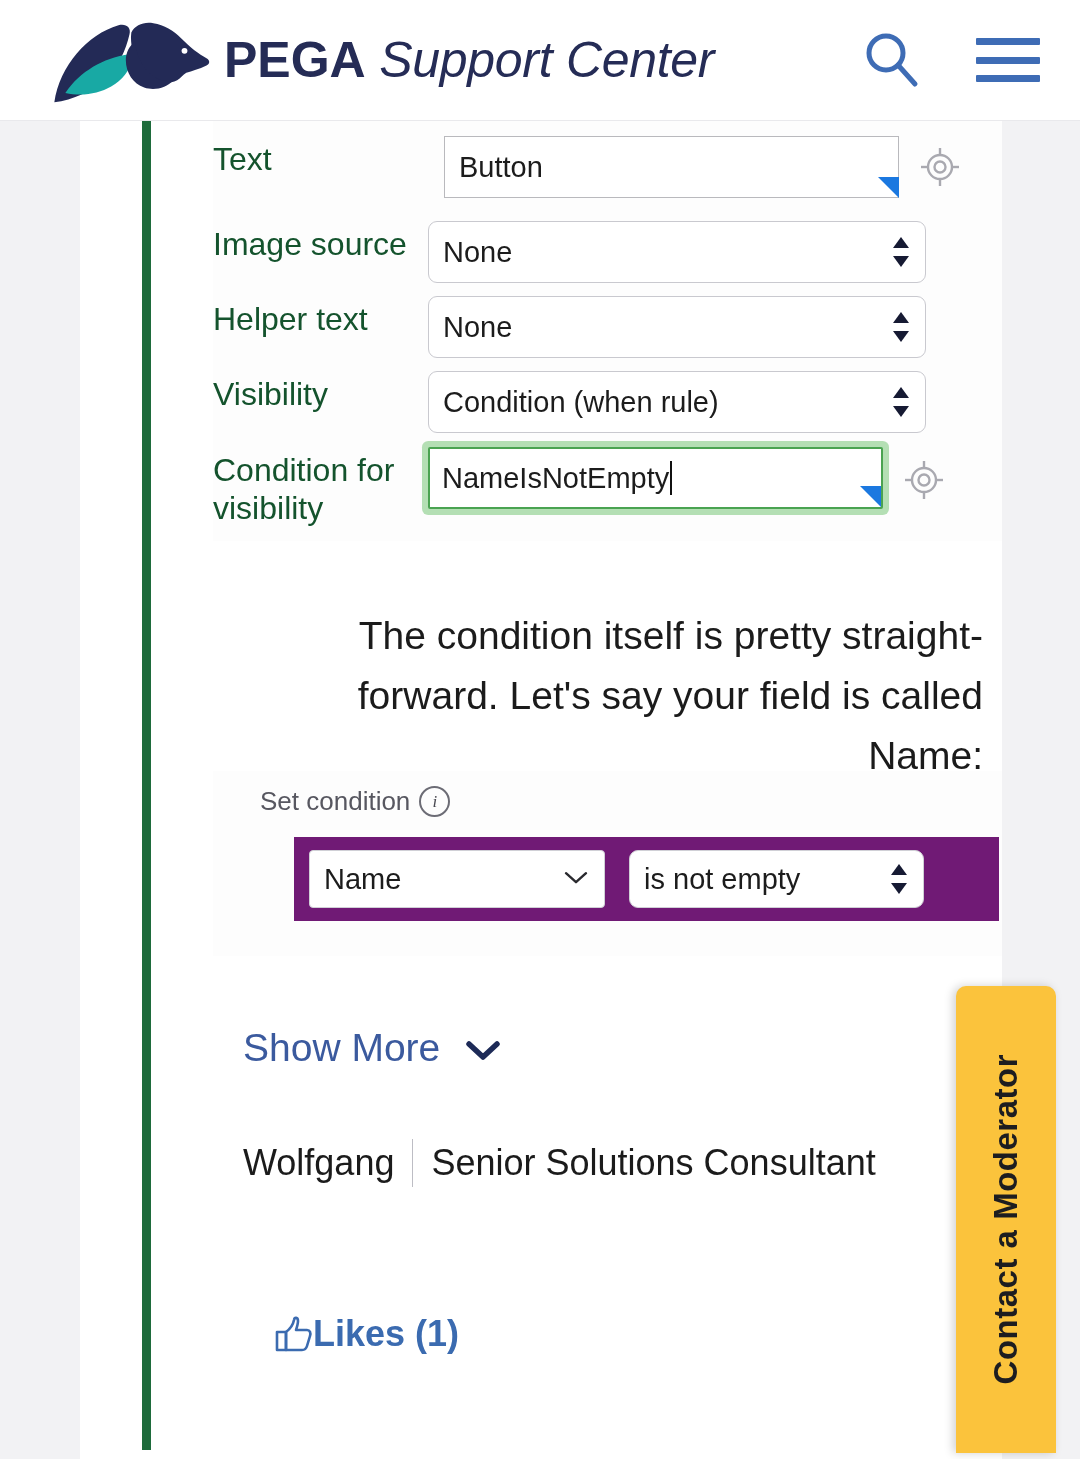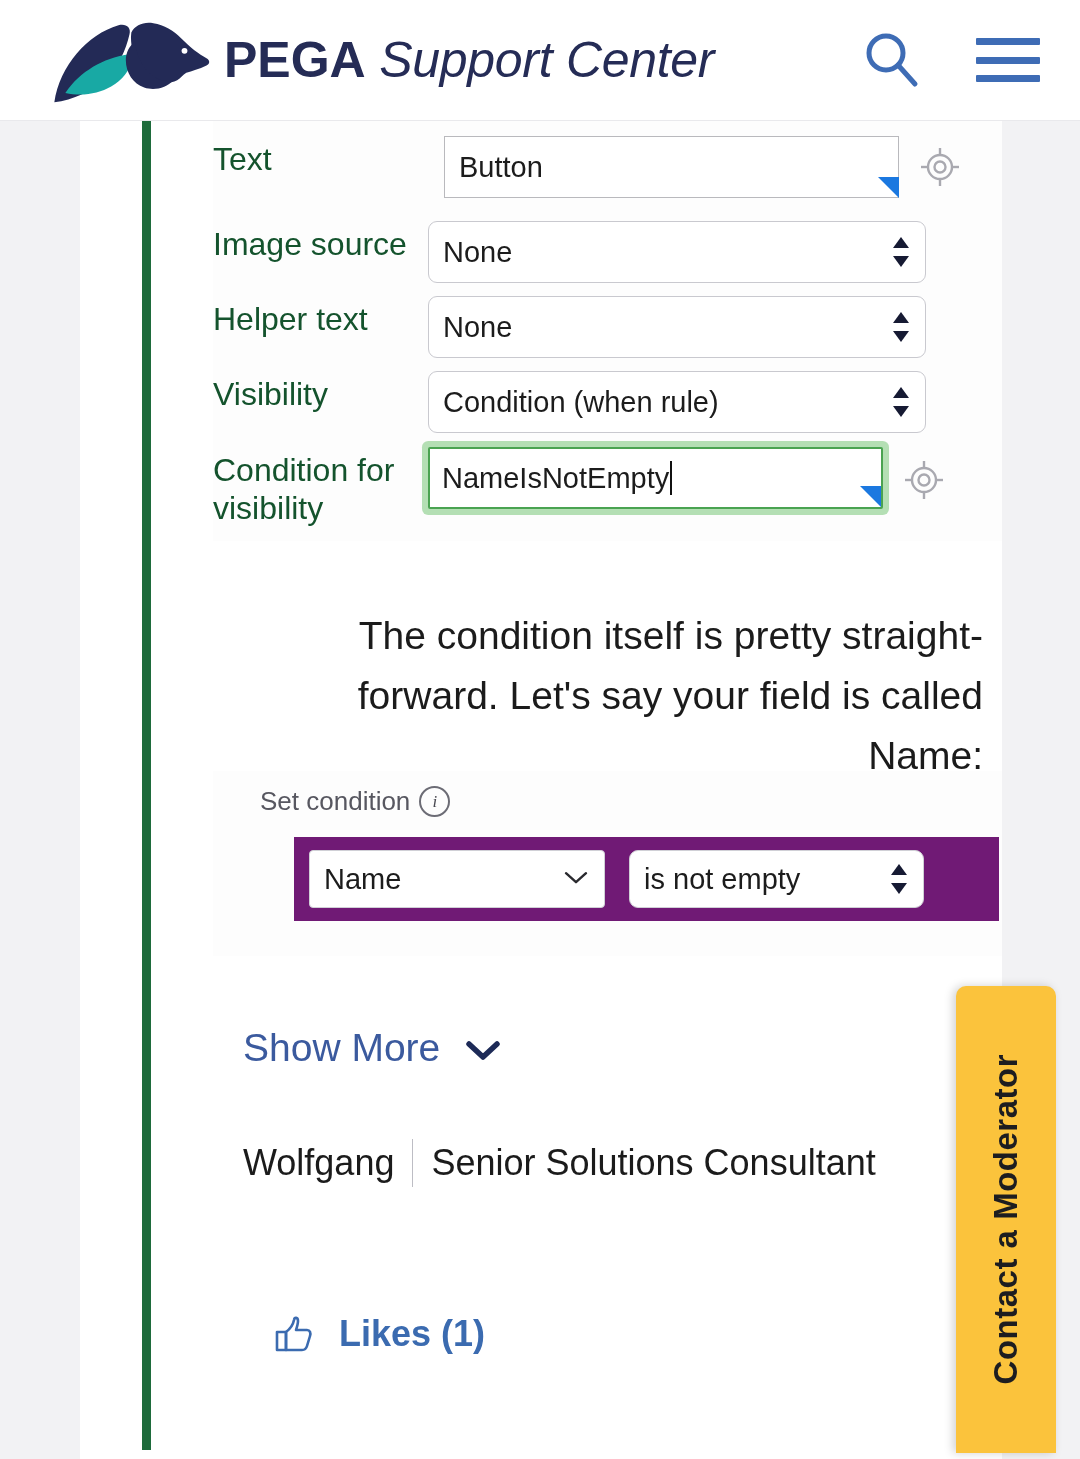--- a/index.html
+++ b/index.html
@@ -341,21 +341,21 @@
     width: 1px;
     height: 48px;
     background: #bdbdc4;
     margin: 0 18px;
   }
   .likes {
     position: absolute;
     left: 60px;
     display: flex;
     align-items: center;
-    gap: 26px;
+    gap: 0;
     color: #3b6bb0;
     font-size: 36px;
     font-weight: 700;
     cursor: pointer;
   }
 
   
   .moderator-tab {
     position: absolute;
     right: 24px;

